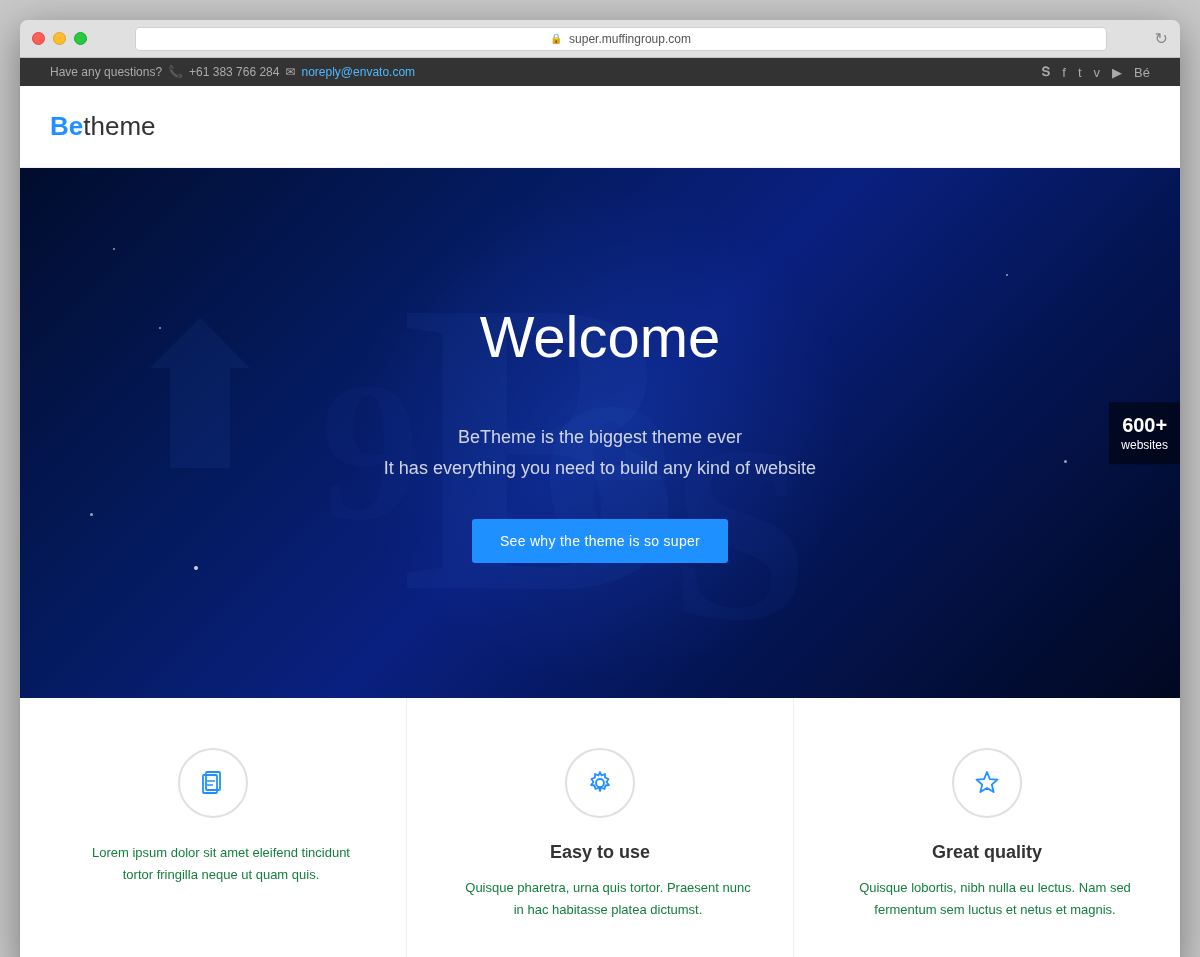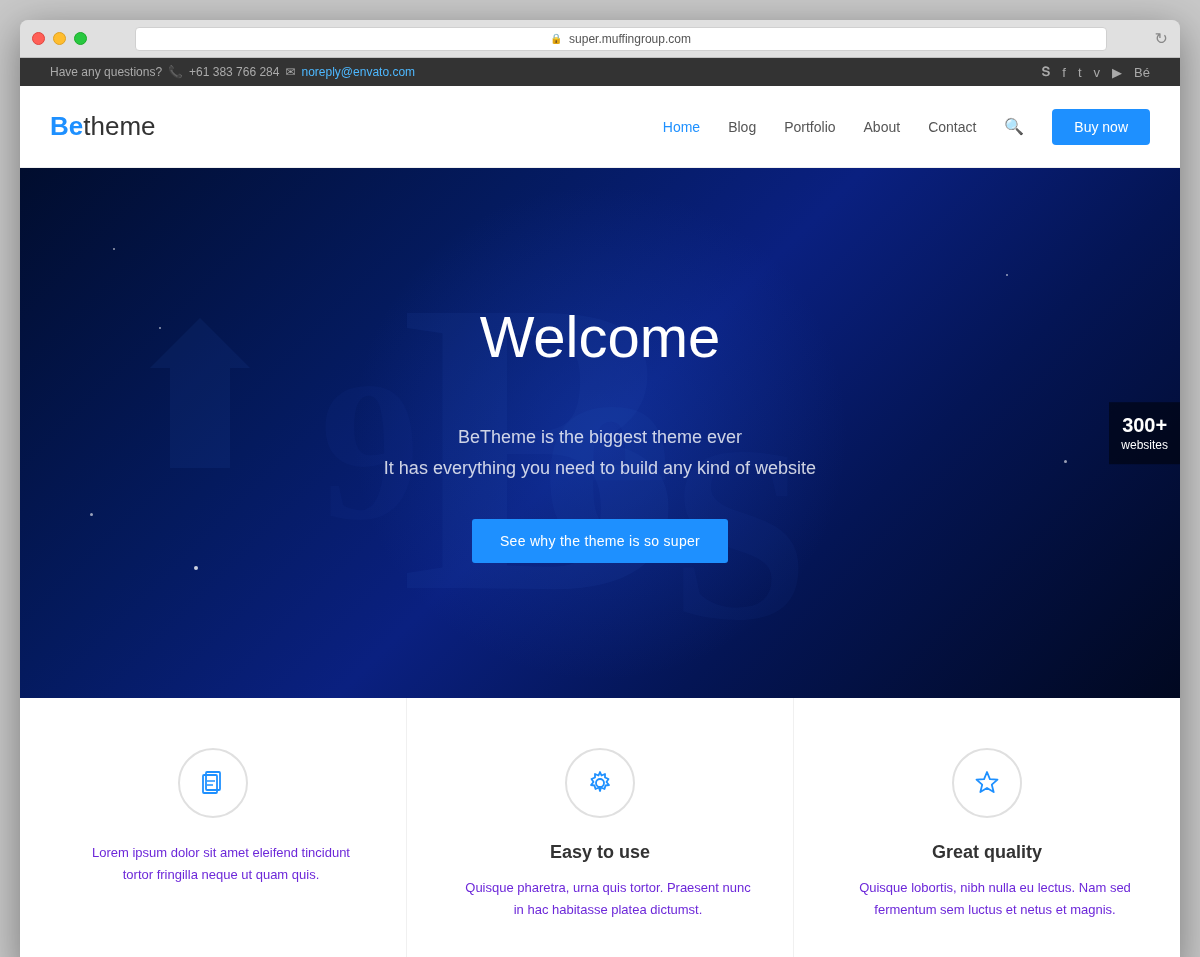--- a/index.html
+++ b/index.html
@@ -279,21 +279,21 @@
 
     .feature-title {
       font-size: 18px;
       font-weight: 600;
       color: #333;
       margin-bottom: 14px;
     }
 
     .feature-desc {
       font-size: 13px;
-      color: #6d28d9;
+      color: #15803d;
       line-height: 1.7;
       margin-left: 16px;
     }
 
     
     .icon-pages svg,
     .icon-gear svg,
     .icon-star svg {
       width: 30px;
       height: 30px;
@@ -330,29 +330,20 @@
       <span class="social-icon">v</span>
       <span class="social-icon">▶</span>
       <span class="social-icon">Bé</span>
     </div>
   </div>
 
   <div class="nav-bar">
     <div class="logo">
       <span class="logo-be">Be</span><span>theme</span>
     </div>
-    <div class="nav-links">
-      <a class="nav-link active">Home</a>
-      <a class="nav-link">Blog</a>
-      <a class="nav-link">Portfolio</a>
-      <a class="nav-link">About</a>
-      <a class="nav-link">Contact</a>
-      <span class="nav-search-icon">🔍</span>
-      <button class="btn-buy">Buy now</button>
-    </div>
   </div>
 
   <div class="hero">
     <div class="hero-bg-3d">
 
       <div class="star" style="width:2px;height:2px;top:15%;left:8%;"></div>
       <div class="star" style="width:3px;height:3px;top:65%;left:6%;"></div>
       <div class="star" style="width:2px;height:2px;top:30%;left:12%;"></div>
       <div class="star" style="width:4px;height:4px;top:75%;left:15%;opacity:0.8;"></div>
       <div class="star" style="width:2px;height:2px;top:20%;left:85%;"></div>
@@ -370,21 +361,21 @@
     </div>
 
     <h1 class="hero-title">Welcome</h1>
     <p class="hero-subtitle">
       <span>BeTheme is the biggest theme ever</span><br>
       <span>It has everything you need to build any kind of website</span>
     </p>
     <button class="btn-hero">See why the theme is so super</button>
 
     <div class="badge-500">
-      <span class="badge-500-num">300+</span>
+      <span class="badge-500-num">600+</span>
       <span>websites</span>
     </div>
   </div>
 
   <div class="features">
 
     <div class="feature-card">
       <div class="feature-icon-circle icon-pages">
         <svg viewBox="0 0 30 30" fill="none" xmlns="http://www.w3.org/2000/svg">
           <rect x="8" y="4" width="14" height="18" rx="1" stroke="#1e90ff" stroke-width="1.8" fill="none"></rect>

